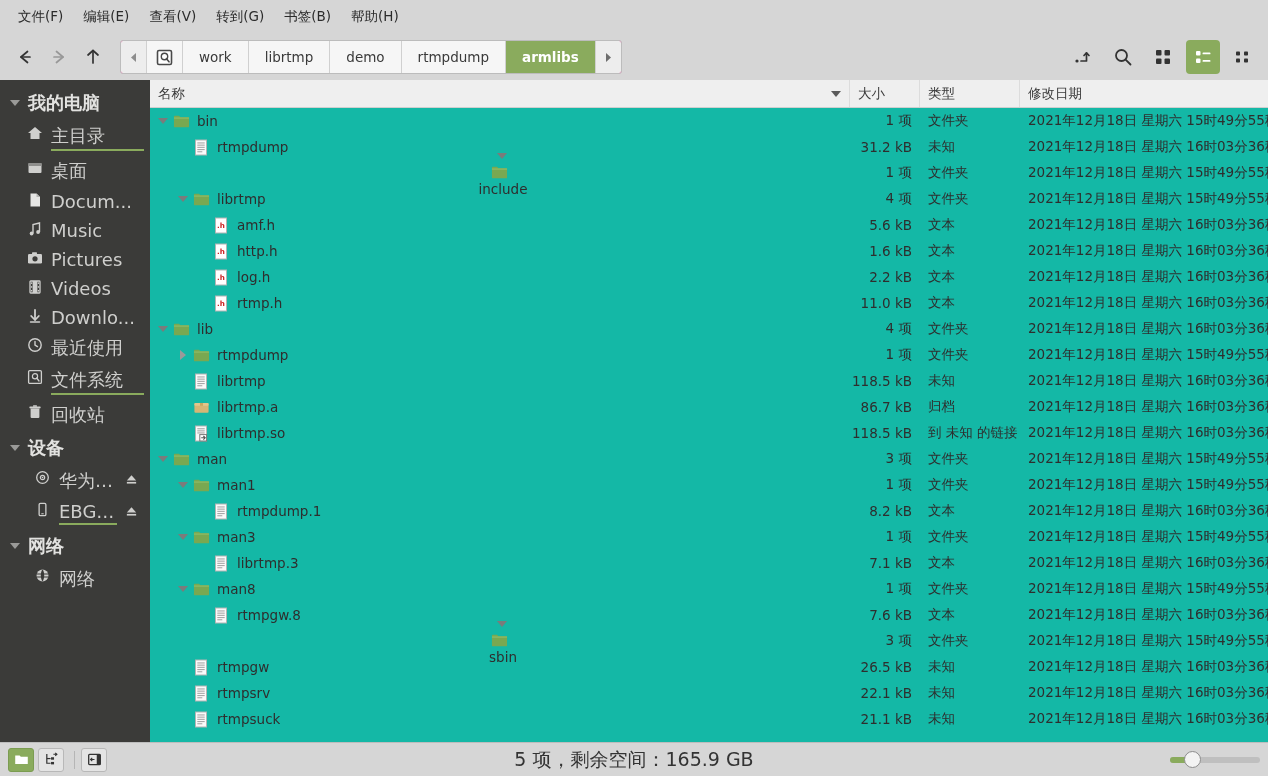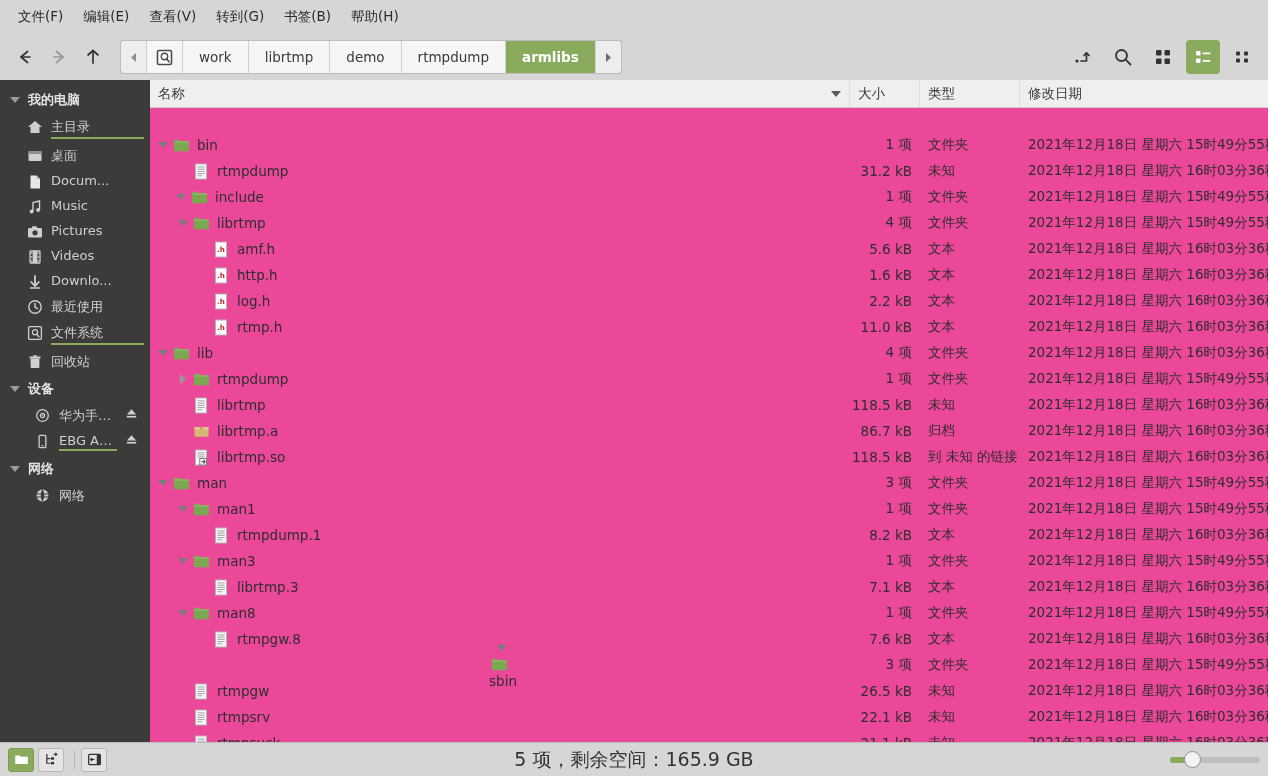--- a/index.html
+++ b/index.html
@@ -61,21 +61,21 @@
   }
   .tbtn.active { background: #8aab5d; }
 
   
   .body { flex: 1 1 auto; display: flex; min-height: 0; }
 
   
   .sidebar {
     width: 150px; flex: 0 0 150px; background: #3b3b39;
     color: #d3d3d1; padding-top: 6px; overflow: hidden;
-    font-size: 13px;
+    font-size: 18px;
   }
   .sb-group {
     display: flex; align-items: center; gap: 6px;
     padding: 5px 6px 5px 6px; font-weight: bold; color: #e2e2e0;
     cursor: default;
   }
   .sb-group .tri {
     width: 0; height: 0; border-left: 5px solid transparent;
     border-right: 5px solid transparent; border-top: 6px solid #9a9a98;
     margin-left: 4px; margin-right: 2px;
@@ -89,21 +89,21 @@
   .sb-item .ico { width: 17px; height: 17px; flex: 0 0 17px; display: flex; align-items: center; justify-content: center; }
   .sb-item .lbl { flex: 1 1 auto; overflow: hidden; text-overflow: ellipsis; }
   .sb-item .lbl.underlined {
     border-bottom: 2px solid #8aab5d;
     padding-bottom: 1px; width: 86px; display: inline-block;
     box-shadow: inset 0 -2px 0 0 transparent;
   }
   .sb-item .eject { margin-left: auto; padding-right: 6px; }
 
   
-  .listwrap { flex: 1 1 auto; background: #ec4899; display: flex; flex-direction: column; min-width: 0; gap: 24px; }
+  .listwrap { flex: 1 1 auto; background: #14b8a6; display: flex; flex-direction: column; min-width: 0; }
   .colhead {
     display: flex; height: 28px; flex: 0 0 28px; align-items: stretch;
     background: #efefef; border-bottom: 1px solid #cfcfcf; font-size: 13.5px;
   }
   .colhead .ch {
     display: flex; align-items: center; padding: 0 8px; color: #3a3a3a;
     border-right: 1px solid #dcdcdc; cursor: default; position: relative;
   }
   .ch-name { flex: 1 1 auto; min-width: 0; }
   .ch-size { width: 70px; flex: 0 0 70px; }
@@ -473,21 +473,21 @@
                   <rect x="4.3" y="12.2" width="5" height="1.1" fill="#a8a8a8"></rect>
                 </svg>
               </span>
               <span class="nm">rtmpdump</span>
             </div>
             <div class="cell-size">31.2 kB</div>
             <div class="cell-type">未知</div>
             <div class="cell-date">2021年12月18日 星期六 16时03分36秒</div>
           </div>
           <div class="row">
-            <div class="cell-name" style="padding-left: 24px;">
+            <div class="cell-name" style="padding-left: 6px; flex-direction: column;">
               <span class="tri-exp"></span>
               <span class="fi">
                 <svg width="17" height="17" viewBox="0 0 18 18">
                   <path d="M1 3.8 C1 3.2 1.4 2.9 1.9 2.9 H6.4 L7.9 4.6 H16.1 C16.6 4.6 17 5 17 5.5 V14.2 C17 14.8 16.6 15.1 16.1 15.1 H1.9 C1.4 15.1 1 14.8 1 14.2 Z" fill="#79a851"></path>
                   <path d="M1 4.6 H17 V6.2 H1 Z" fill="#8cb862"></path>
                 </svg>
               </span>
               <span class="nm">include</span>
             </div>
             <div class="cell-size">1 项</div>

